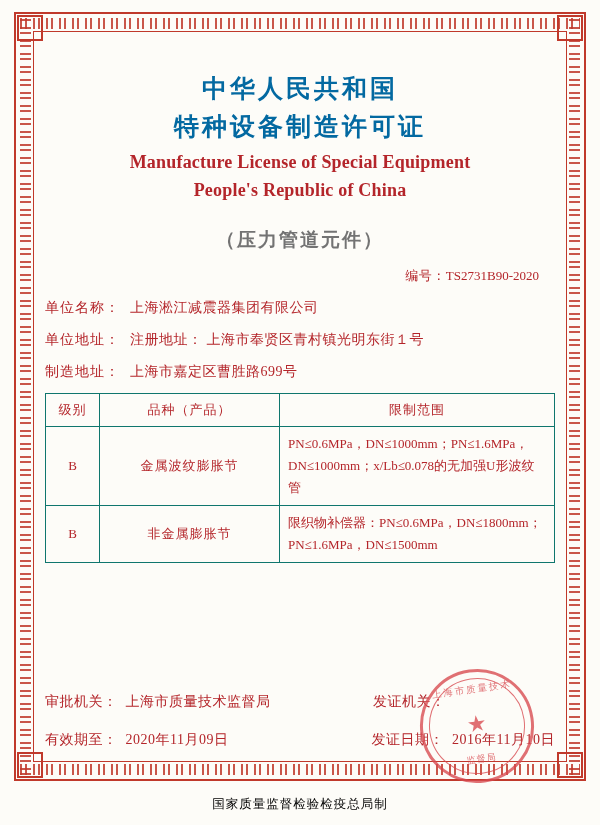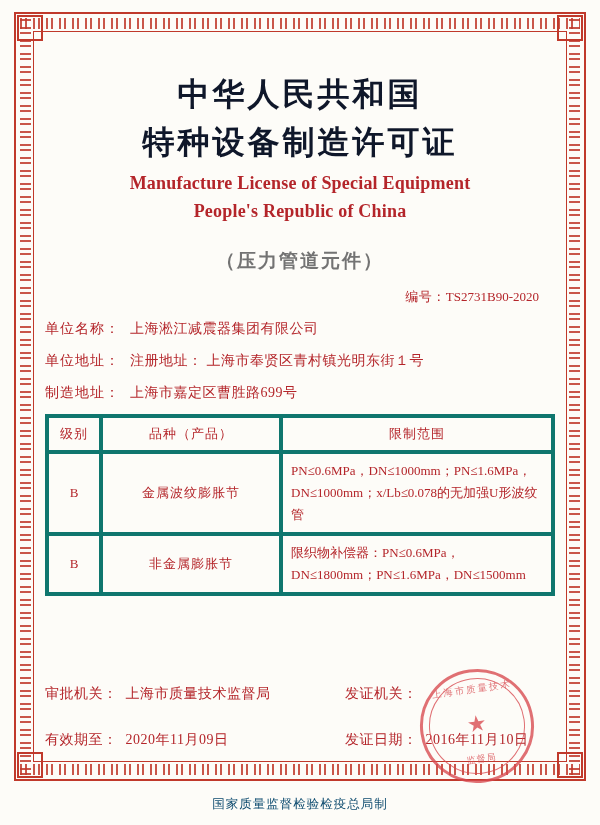--- a/index.html
+++ b/index.html
@@ -84,25 +84,25 @@
   .content {
     position: absolute;
     left: 45px;
     right: 45px;
     top: 54px;
     bottom: 70px;
   }
 
   .title-cn-1, .title-cn-2 {
     text-align: center;
-    font-size: 32px;
+    font-size: 25px;
     font-weight: bold;
     letter-spacing: 3px;
     line-height: 1.5;
-    color: #0f172a;
+    color: #0369a1;
   }
   .title-cn-1 { margin-top: 16px; }
   .title-en-1, .title-en-2 {
     text-align: center;
     font-size: 18px;
     font-weight: bold;
     line-height: 1.55;
     color: #b4252a;
     letter-spacing: .2px;
   }
@@ -142,21 +142,21 @@
     letter-spacing: .5px;
   }
 
   table.lic {
     margin-top: 12px;
     width: 100%;
     border-collapse: collapse;
     table-layout: fixed;
   }
   table.lic th, table.lic td {
-    border: 4px solid #0f766e;
+    border: 1px solid #0f766e;
     color: #b4252a;
     font-size: 13px;
     padding: 6px 8px;
     vertical-align: middle;
     line-height: 1.7;
     font-family: Liberation Serif, serif;
   }
   table.lic th {
     font-weight: normal;
     text-align: center;
@@ -172,21 +172,22 @@
   .footer {
     position: absolute;
     left: 0;
     right: 0;
     bottom: 6px;
   }
   .footer-row {
     display: flex;
     font-size: 14px;
     letter-spacing: .5px;
-    margin-top: 28px;
+    margin-top: 20px;
+    gap: 28px;
   }
   .footer-col-left  { width: 300px; white-space: nowrap; }
   .footer-col-right { flex: 1; white-space: nowrap; }
   .footer .val { margin-left: 8px; }
 
   
   .seal {
     position: absolute;
     right: 66px;
     bottom: 42px;
@@ -229,21 +230,21 @@
     color: #d8494f;
     letter-spacing: 1px;
   }
 
   .bottom-note {
     position: absolute;
     left: 0; right: 0;
     bottom: 12px;
     text-align: center;
     font-size: 12.5px;
-    color: #0c4a6e;
+    color: #000000;
     letter-spacing: 1px;
   }
 </style>
 </head>
 <body>
 
 <div class="page">
 
   <div class="border-outer"></div>
   <div class="strip top"></div>

